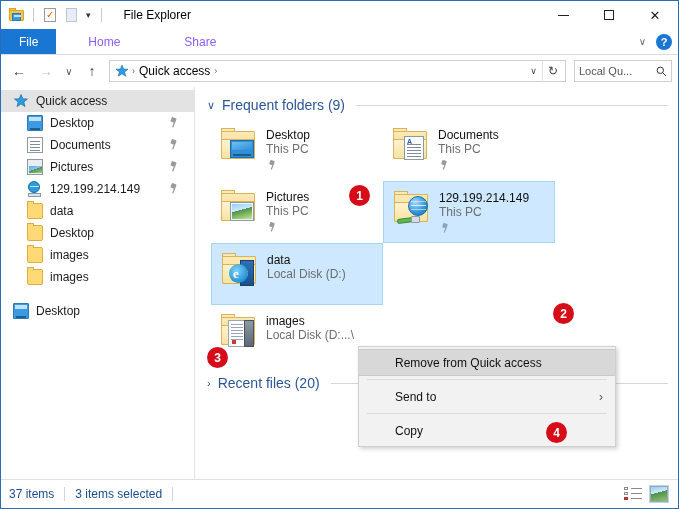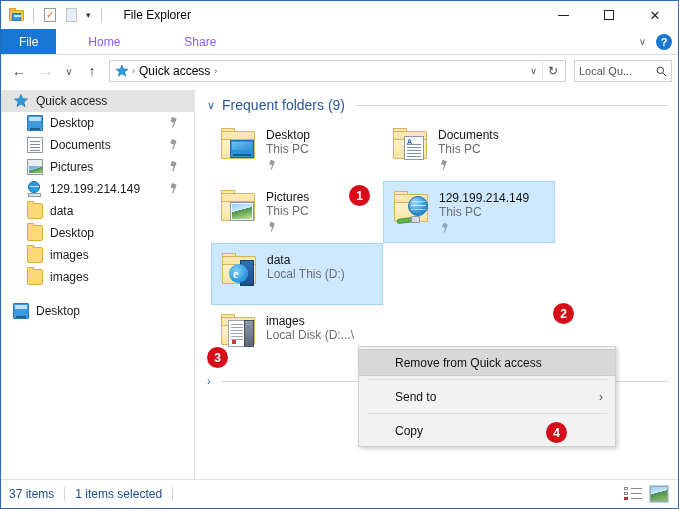--- a/index.html
+++ b/index.html
@@ -536,21 +536,21 @@
                 </span>
               <span class="emb emb-e">
                   <span class="bk">
                     <i>s</i>
                   </span>
                   <span class="ie"></span>
                 </span>
             </div>
             <div class="tmeta">
               <div class="tname">data</div>
-              <div class="tsub">Local This (D:)</div>
+              <div class="tsub">Local Disk (D:)</div>
             </div>
           </div>
         </div>
 
         <div class="tilerow">
           <div class="tile">
             <div class="tico">
               <span class="fold">
                   <span class="tab"></span>
                   <span class="back"></span>
@@ -568,20 +568,21 @@
               <div class="tname">images</div>
               <div class="tsub">Local Disk (D:...\</div>
             </div>
           </div>
         </div>
 
       </div>
 
       <div class="grouphdr" style="padding-top:8px;">
         <span class="gchev">›</span>
+        <span class="gtitle">Recent files (20)</span>
         <span class="gline"></span>
       </div>
 
     </div>
 
     <div class="ctxmenu">
       <div class="mi hl">
         <span>Remove from Quick access</span>
       </div>
       <div class="mi-sep"></div>
@@ -599,21 +600,21 @@
     <div class="badge b1">1</div>
     <div class="badge b2">2</div>
     <div class="badge b3">3</div>
     <div class="badge b4">4</div>
 
   </div>
 
   <div class="statusbar">
     <span class="st-txt">37 items</span>
     <span class="st-div"></span>
-    <span class="st-txt">1 items selected</span>
+    <span class="st-txt">3 items selected</span>
     <span class="st-div"></span>
     <div class="viewbtns">
       <div class="vb vb-details">
         <i></i>
           <i></i>
           <i></i>
           <b></b>
           <b></b>
           <b></b>
       </div>

